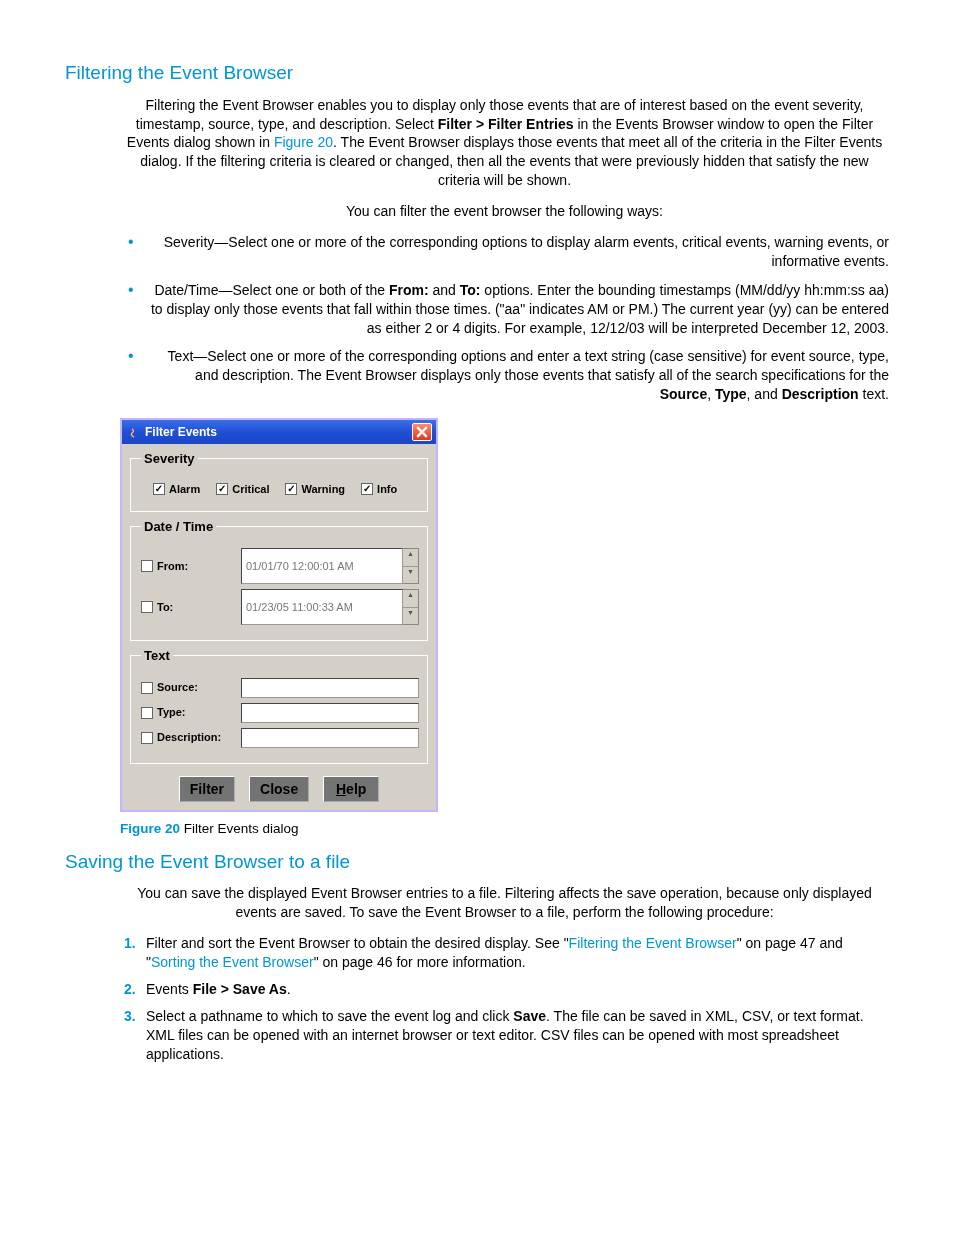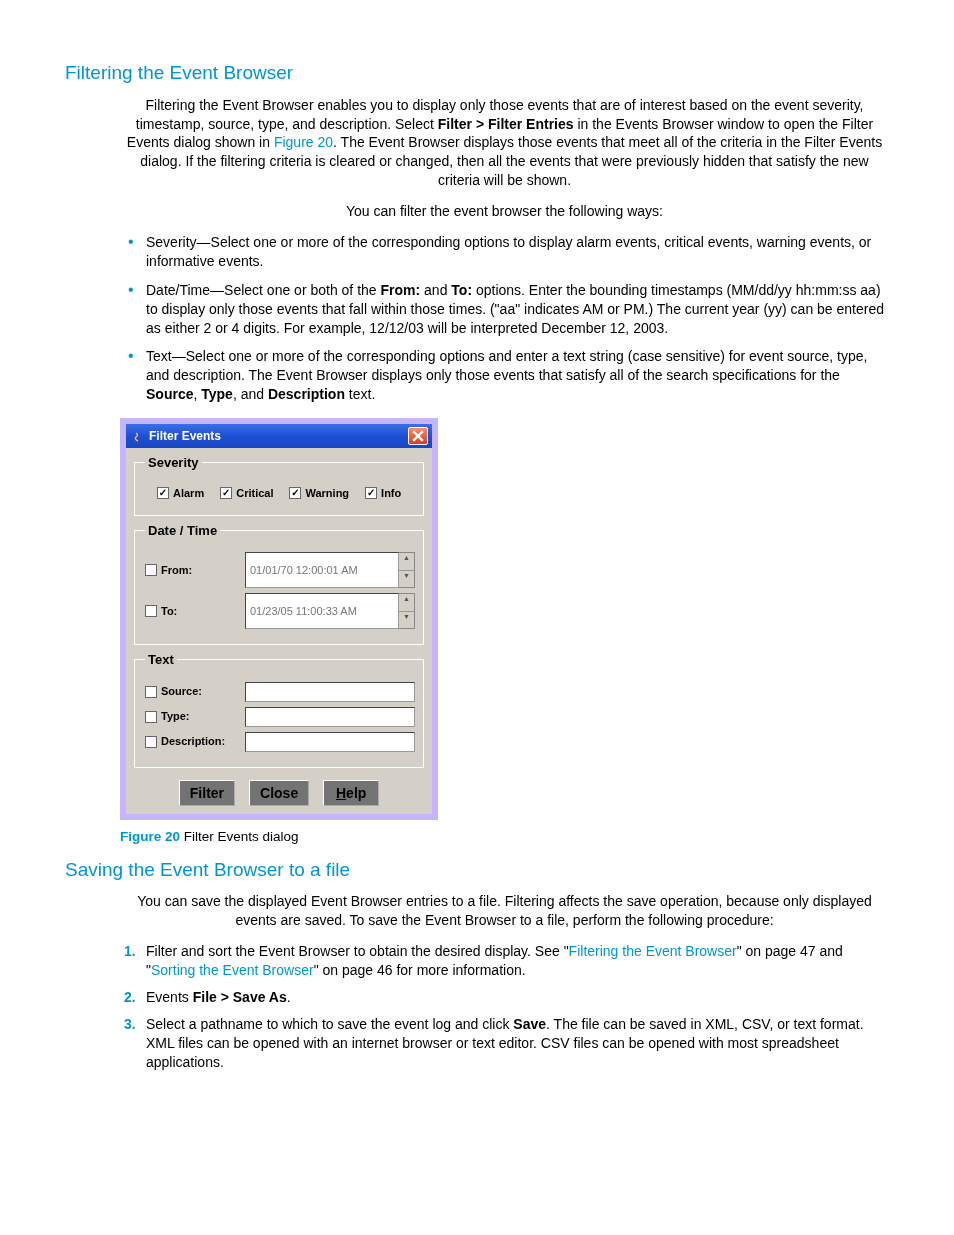--- a/index.html
+++ b/index.html
@@ -27,20 +27,21 @@
   p { margin: 0 0 12px 0; text-align: center; }
   ul.bullets {
     list-style: none;
     padding-left: 26px;
     margin: 0 0 14px 0;
   }
   ul.bullets > li {
     position: relative;
     padding-left: 0;
     margin-bottom: 10px;
+    text-align: right;
   }
   ul.bullets > li::before {
     content: "•";
     color: #0096d6;
     position: absolute;
     left: -18px;
     font-size: 16px;
     line-height: 1;
     top: 1px;
   }
@@ -70,21 +71,21 @@
   }
   .fig-caption .fignum { color: #0096d6; font-weight: bold; }
 
   
   .dialog {
     width: 318px;
     margin-left: 55px;
     margin-bottom: 4px;
     font-family: Tahoma, Arial, sans-serif;
     font-size: 11px;
-    border: 6px solid #c4b5fd;
+    border: 2px solid #c4b5fd;
   }
   .titlebar {
     background: linear-gradient(to bottom, #3a6fe8, #1f4fd4 50%, #1a46c4);
     color: #fff;
     font-weight: bold;
     font-size: 12px;
     padding: 3px 4px 3px 6px;
     display: flex;
     align-items: center;
     justify-content: space-between;

